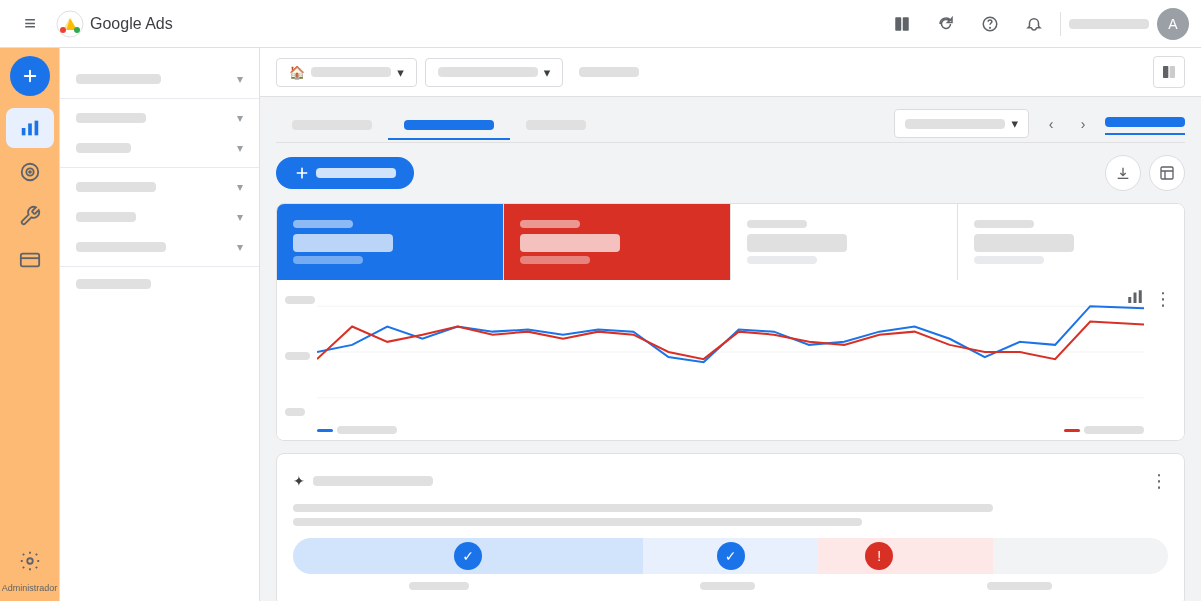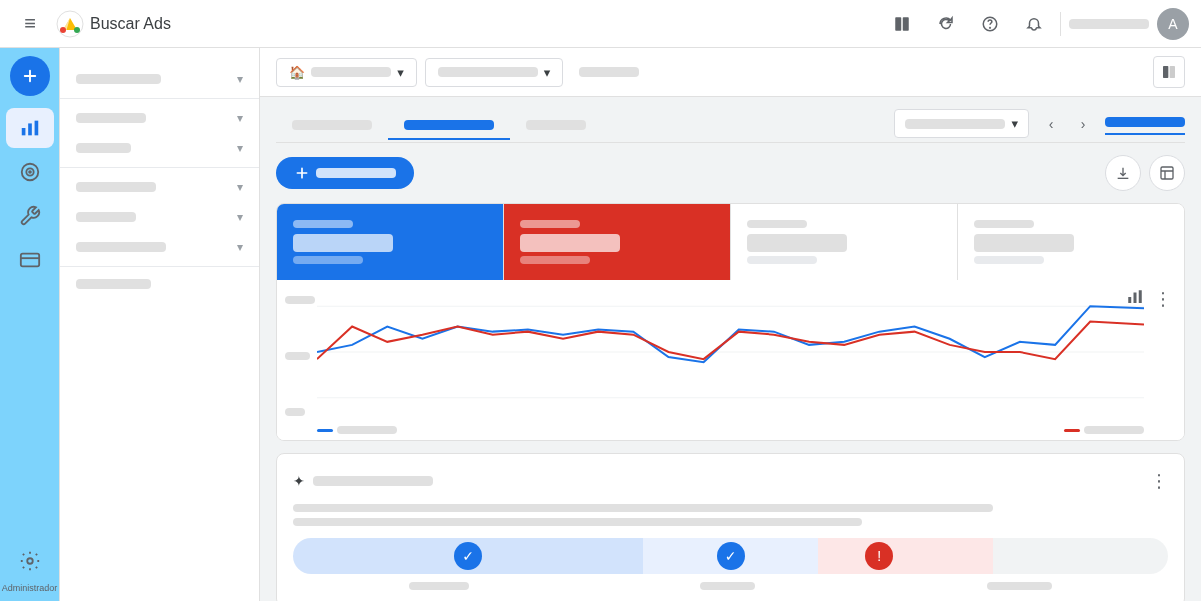--- a/index.html
+++ b/index.html
@@ -30,21 +30,21 @@
     .divider-v { width: 1px; height: 24px; background: #e0e0e0; }
     .header-text-placeholder { width: 80px; height: 10px; background: #e0e0e0; border-radius: 4px; }
     .avatar { width: 32px; height: 32px; border-radius: 50%; background: #9aa0a6; display: flex; align-items: center; justify-content: center; color: #fff; font-size: 14px; }
 
     
     .main-layout { display: flex; flex: 1; overflow: hidden; }
 
     
     .sidebar {
       width: 60px;
-      background: #7dd3fc;
+      background: #fdba74;
       border-right: 1px solid #e0e0e0;
       display: flex;
       flex-direction: column;
       align-items: center;
       padding: 8px 0;
       gap: 4px;
       flex-shrink: 0;
     }
     .sidebar-new-btn {
       width: 40px; height: 40px; border-radius: 50%; background: #1a73e8;
@@ -220,21 +220,21 @@
   <button class="header-icon-btn" style="font-size:20px; color:#5f6368;">≡</button>
   <div class="logo-area">
 
     <svg class="logo-svg" viewBox="0 0 28 28" fill="none">
       <circle cx="14" cy="14" r="13" fill="#fff" stroke="#e0e0e0"></circle>
       <polygon points="7,20 14,8 21,20" fill="#fbbc04"></polygon>
       <polygon points="7,20 14,8 10.5,20" fill="#fff" opacity="0.6"></polygon>
       <circle cx="21" cy="20" r="3" fill="#34a853"></circle>
       <circle cx="7" cy="20" r="3" fill="#ea4335"></circle>
     </svg>
-    <span class="logo-text">Buscar Ads</span>
+    <span class="logo-text">Google Ads</span>
   </div>
   <div class="header-icons">
     <button class="header-icon-btn">
       <svg width="18" height="18" viewBox="0 0 24 24" fill="#5f6368">
           <rect x="3" y="3" width="8" height="18" rx="1"></rect>
           <rect x="13" y="3" width="8" height="18" rx="1"></rect>
         </svg>
     </button>
     <button class="header-icon-btn">
       <svg width="18" height="18" viewBox="0 0 24 24" fill="none" stroke="#5f6368" stroke-width="2">

